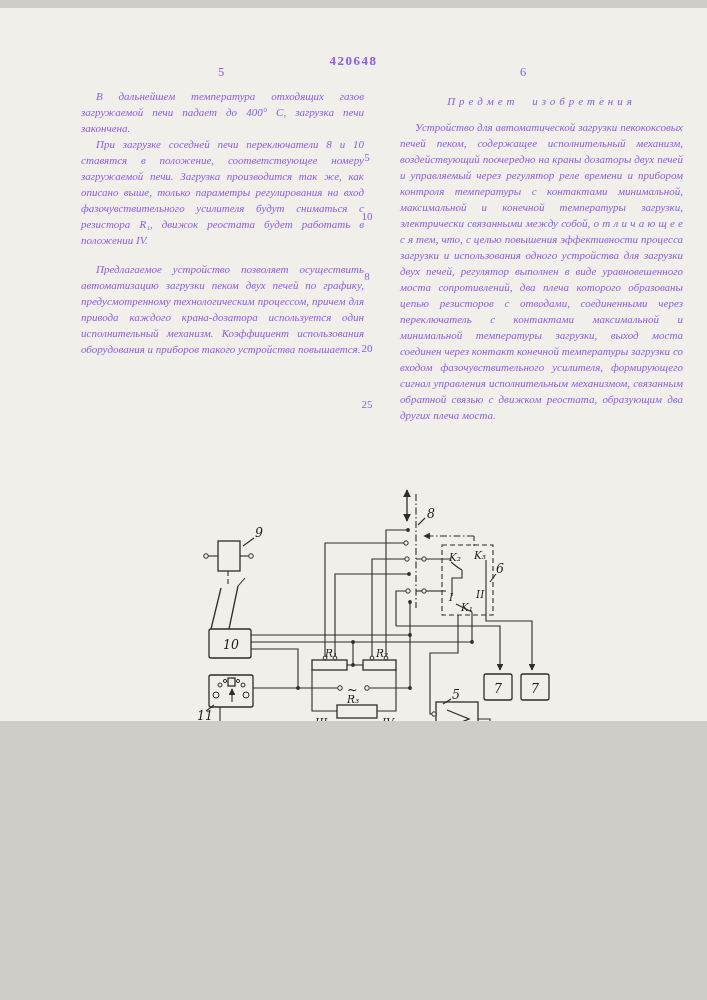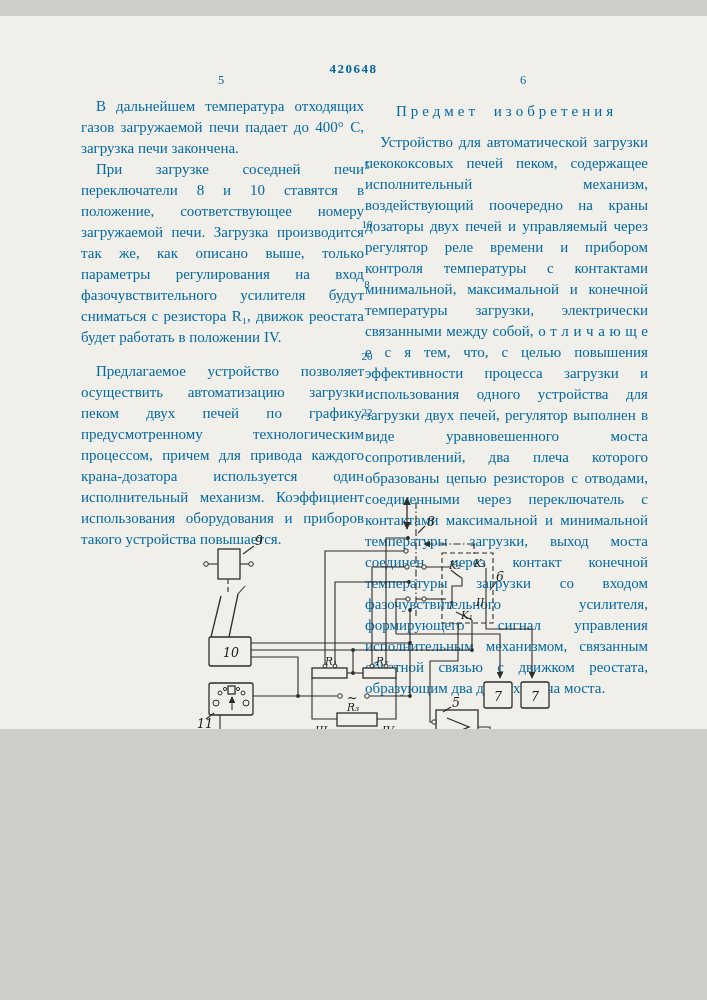--- a/index.html
+++ b/index.html
@@ -1,33 +1,33 @@
 <!DOCTYPE html>
 <html><head>
 <meta charset="utf-8">
 <style>
   html,body { margin:0; padding:0; background:#cfcdc8; }
   .page {
-    position:relative; width:707px; height:713px; margin:16px auto;
+    position:relative; width:707px; height:713px; margin:8px auto;
     background:#f1efe9; overflow:hidden;
-    font-family:"Liberation Serif","DejaVu Serif",serif; color:#0369a1;
+    font-family:"Liberation Serif","DejaVu Serif",serif; color:#8b5cf6;
   }
   .patent-number {
     position:absolute; top:45px; left:0; width:707px; text-align:center;
     font-size:13px; font-weight:bold; letter-spacing:1.5px;
   }
   .col-num { position:absolute; top:57px; font-size:12.5px; }
   .col-num.left  { left:218px; }
   .col-num.right { left:520px; }
   .column {
     position:absolute; width:283px; top:80px;
-    font-size:15px; line-height:21px; text-align:justify;
+    font-size:11px; line-height:16px; text-align:justify;font-style:italic;
   }
   .column.left  { left:81px; }
-  .column.right { left:365px; }
+  .column.right { left:400px; }
   .column p { margin:0; text-indent:15px; }
   .column p.gap { margin-top:13px; }
   .claim-heading {
     text-align:center; text-indent:0 !important;
     letter-spacing:4px; word-spacing:7px;
     margin:5px 0 10px 0 !important;
   }
   .margin-num {
     position:absolute; left:357px; width:20px; text-align:center;
     font-size:11px;
@@ -54,21 +54,21 @@
 <div class="page">
 
   <div class="patent-number">420648</div>
   <div class="col-num left">5</div>
   <div class="col-num right">6</div>
 
   <span class="margin-num" style="top:143px">5</span>
   <span class="margin-num" style="top:202px">10</span>
   <span class="margin-num" style="top:262px">8</span>
   <span class="margin-num" style="top:334px">20</span>
-  <span class="margin-num" style="top:390px">22</span>
+  <span class="margin-num" style="top:390px">25</span>
 
   <div class="column left">
     <p>В дальнейшем температура отходящих газов загружаемой печи падает до 400° С, загрузка печи закончена.</p>
     <p>При загрузке соседней печи переключатели 8 и 10 ставятся в положение, соответствующее номеру загружаемой печи. Загрузка производится так же, как описано выше, только параметры регулирования на вход фазочувствительного усилителя будут сниматься с резистора R₁, движок реостата будет работать в положении IV.</p>
     <p class="gap">Предлагаемое устройство позволяет осуществить автоматизацию загрузки пеком двух печей по графику, предусмотренному технологическим процессом, причем для привода каждого крана-дозатора используется один исполнительный механизм. Коэффициент использования оборудования и приборов такого устройства повышается.</p>
   </div>
 
   <div class="column right">
     <p class="claim-heading">Предмет изобретения</p>
     <p>Устройство для автоматической загрузки пекококсовых печей пеком, содержащее исполнительный механизм, воздействующий поочередно на краны дозаторы двух печей и управляемый через регулятор реле времени и прибором контроля температуры с контактами минимальной, максимальной и конечной температуры загрузки, электрически связанными между собой, о т л и ч а ю щ е е с я тем, что, с целью повышения эффективности процесса загрузки и использования одного устройства для загрузки двух печей, регулятор выполнен в виде уравновешенного моста сопротивлений, два плеча которого образованы цепью резисторов с отводами, соединенными через переключатель с контактами максимальной и минимальной температуры загрузки, выход моста соединен через контакт конечной температуры загрузки со входом фазочувствительного усилителя, формирующего сигнал управления исполнительным механизмом, связанным обратной связью с движком реостата, образующим два других плеча моста.</p>

